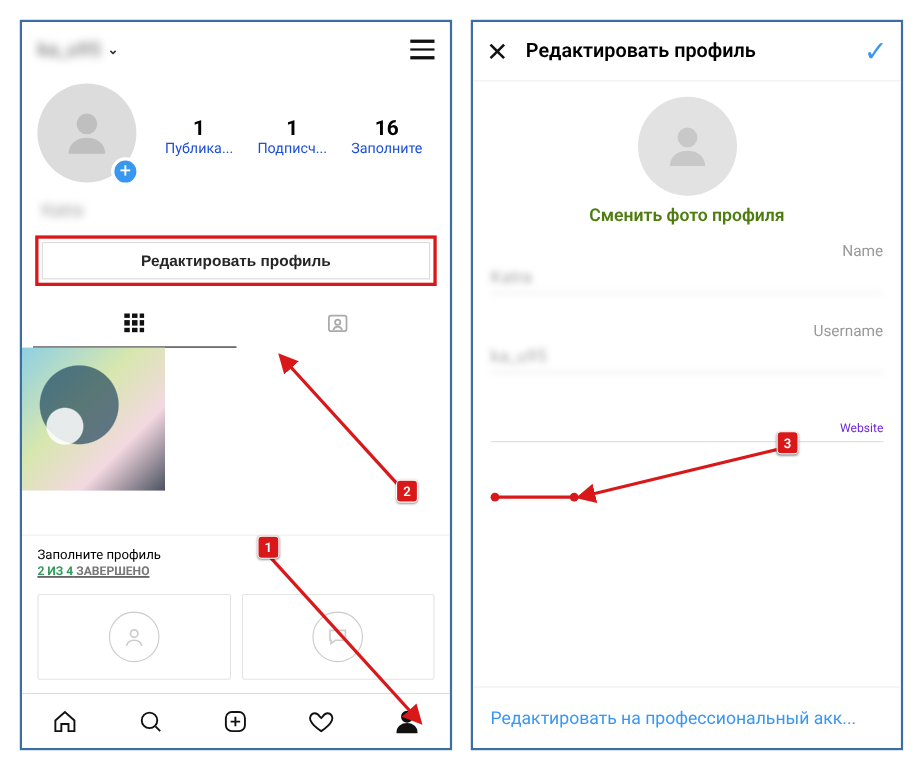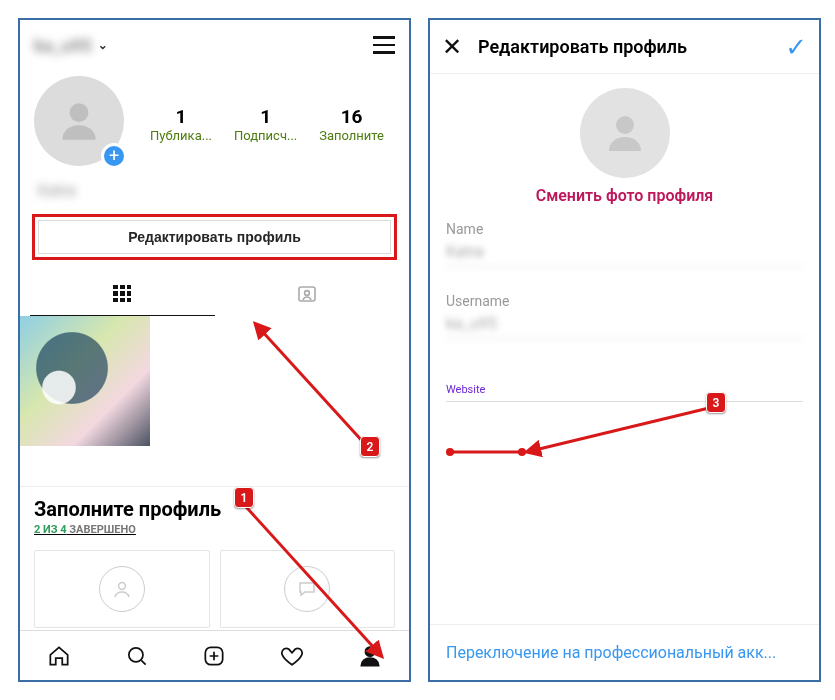--- a/index.html
+++ b/index.html
@@ -19,21 +19,21 @@
 
   
   .prow { display:flex; align-items:center; padding:6px 14px 8px 14px; gap:10px; }
   .avatar-wrap { position:relative; width:95px; height:95px; }
   .avatar { width:90px; height:90px; border-radius:50%; background:#dcdcdc; display:flex; align-items:center; justify-content:center; }
   .avatar svg { width:50px; height:50px; }
   .addbadge { position:absolute; right:2px; bottom:2px; width:26px; height:26px; border-radius:50%; background:#3897f0; border:3px solid #fff; color:#fff; display:flex; align-items:center; justify-content:center; font-size:18px; line-height:1; }
   .stats { flex:1; display:flex; justify-content:space-around; }
   .stat { text-align:center; }
   .stat .n { font-weight:700; font-size:19px; }
-  .stat .l { font-size:13px; color:#4d7c0f; }
+  .stat .l { font-size:13px; color:#1d4ed8; }
   .display-name { padding:2px 16px 14px 18px; font-size:16px; color:#999; }
 
   .edit-btn-wrap { padding:0 12px; }
   .edit-btn-hi { border:3px solid #d81819; padding:3px; }
   .edit-btn { border:1px solid #dbdbdb; background:#fff; width:100%; height:34px; font-weight:600; font-size:14px; color:#262626; cursor:pointer; }
 
   
   .ptabs { display:flex; height:44px; margin-top:12px; padding:0 10px; }
   .ptab { flex:1; display:flex; align-items:center; justify-content:center; cursor:pointer; }
   .ptab.active { border-bottom:1.5px solid #111; }
@@ -43,44 +43,44 @@
   .ptab.inactive { color:#aaa; }
 
   
   .gallery { padding:0; }
   .post { width:130px; height:130px; background:linear-gradient(135deg,#8fcfe3 0%, #d7e7ae 40%, #f3d8e0 70%, #4b5261 100%); position:relative; overflow:hidden; }
   .post::after{ content:""; position:absolute; inset:0; background:
      radial-gradient(circle at 30% 55%, rgba(255,255,255,0.85) 14%, transparent 15%),
      radial-gradient(ellipse at 40% 40%, rgba(4,45,80,0.6) 32%, transparent 33%); }
 
   .fill-block { margin-top:40px; padding:10px 14px; border-top:1px solid #eee; }
-  .fill-title { font-weight:700; font-size:20px; }
+  .fill-title { font-weight:400; font-size:12px; }
   .fill-sub { font-size:11px; font-weight:700; margin-top:2px;text-decoration:underline; }
   .fill-sub .done { color:#2e9c5a; }
   .fill-sub .rest { color:#777; }
   .cards { display:flex; gap:10px; margin-top:14px; }
   .card { flex:1; height:78px; border:1px solid #e4e4e4; border-radius:2px; display:flex; align-items:center; justify-content:center; }
   .circ { width:46px; height:46px; border-radius:50%; border:1.5px solid #ccc; display:flex; align-items:center; justify-content:center; }
 
   
   .bnav { position:absolute; bottom:0; left:0; right:0; height:50px; border-top:1px solid #ddd; display:flex; }
   .bnav .tab { flex:1; display:flex; align-items:center; justify-content:center; cursor:pointer; }
   .bnav svg { width:26px; height:26px; stroke:#111; fill:none; stroke-width:1.6px; }
   .bnav .active svg { fill:#111; }
 
   
   .rhdr { display:flex; align-items:center; height:54px; padding:0 12px; border-bottom:1px solid #eee; }
   .xbtn { font-size:24px; color:#111; cursor:pointer; width:28px; }
   .rtitle { flex:1; text-align:left; font-weight:600; font-size:18px; padding-left:8px;}
   .check { color:#3897f0; font-size:26px; cursor:pointer; }
 
   .ravatar { width:90px; height:90px; border-radius:50%; background:#e2e2e2; margin:14px auto 8px; display:flex; align-items:center; justify-content:center; }
-  .change-photo { text-align:center; color:#be185d; font-weight:600; font-size:16px; cursor:pointer; margin-bottom:16px; }
-
-  .field { padding:0 16px; margin-bottom:26px; }
+  .change-photo { text-align:center; color:#4d7c0f; font-weight:600; font-size:16px; cursor:pointer; margin-bottom:16px; }
+
+  .field { padding:0 16px; margin-bottom:26px;text-align:right; }
   .flabel { color:#999; font-size:14px; }
   .fval { border-bottom:1px solid #ddd; height:30px; display:flex; align-items:center; color:#888; font-size:16px; }
   .fval.blur-v { filter:blur(3px); color:#aaa; }
   .plabel { color:#6d28d9; font-size:11px; }
   .underline-only { border-bottom:1px solid #ddd; height:6px; }
 
   .rlink { color:#3897f0; font-size:16px; padding:18px 16px; border-top:1px solid #eee; cursor:pointer; white-space:nowrap; overflow:hidden; text-overflow:ellipsis;}
   .rlinks { position:absolute; bottom:0; left:0; right:0; }
 
   
@@ -260,21 +260,21 @@
     <div class="fval blur-v">ka_u95</div>
   </div>
 
   <div class="field" style="margin-top:44px">
     <div class="plabel">Website</div>
     <div class="underline-only"></div>
   </div>
 
 
   <div class="rlinks">
-    <div class="rlink">Переключение на профессиональный акк...</div>
+    <div class="rlink">Редактировать на профессиональный акк...</div>
   </div>
 
   <div class="abadge" style="left:276px; top:372px;">3</div>
   <svg class="anno" style="left:0; top:0;" width="393" height="664">
     <defs>
         <marker id="ahR" markerWidth="8" markerHeight="8" refX="2" refY="3" orient="auto">
           <path d="M0 0L6 3L0 6z" fill="#d81819"></path>
         </marker>
       </defs>
     <line x1="279" y1="388" x2="105" y2="430" stroke="#d81819" stroke-width="3" marker-end="url(#ahR)"></line>

